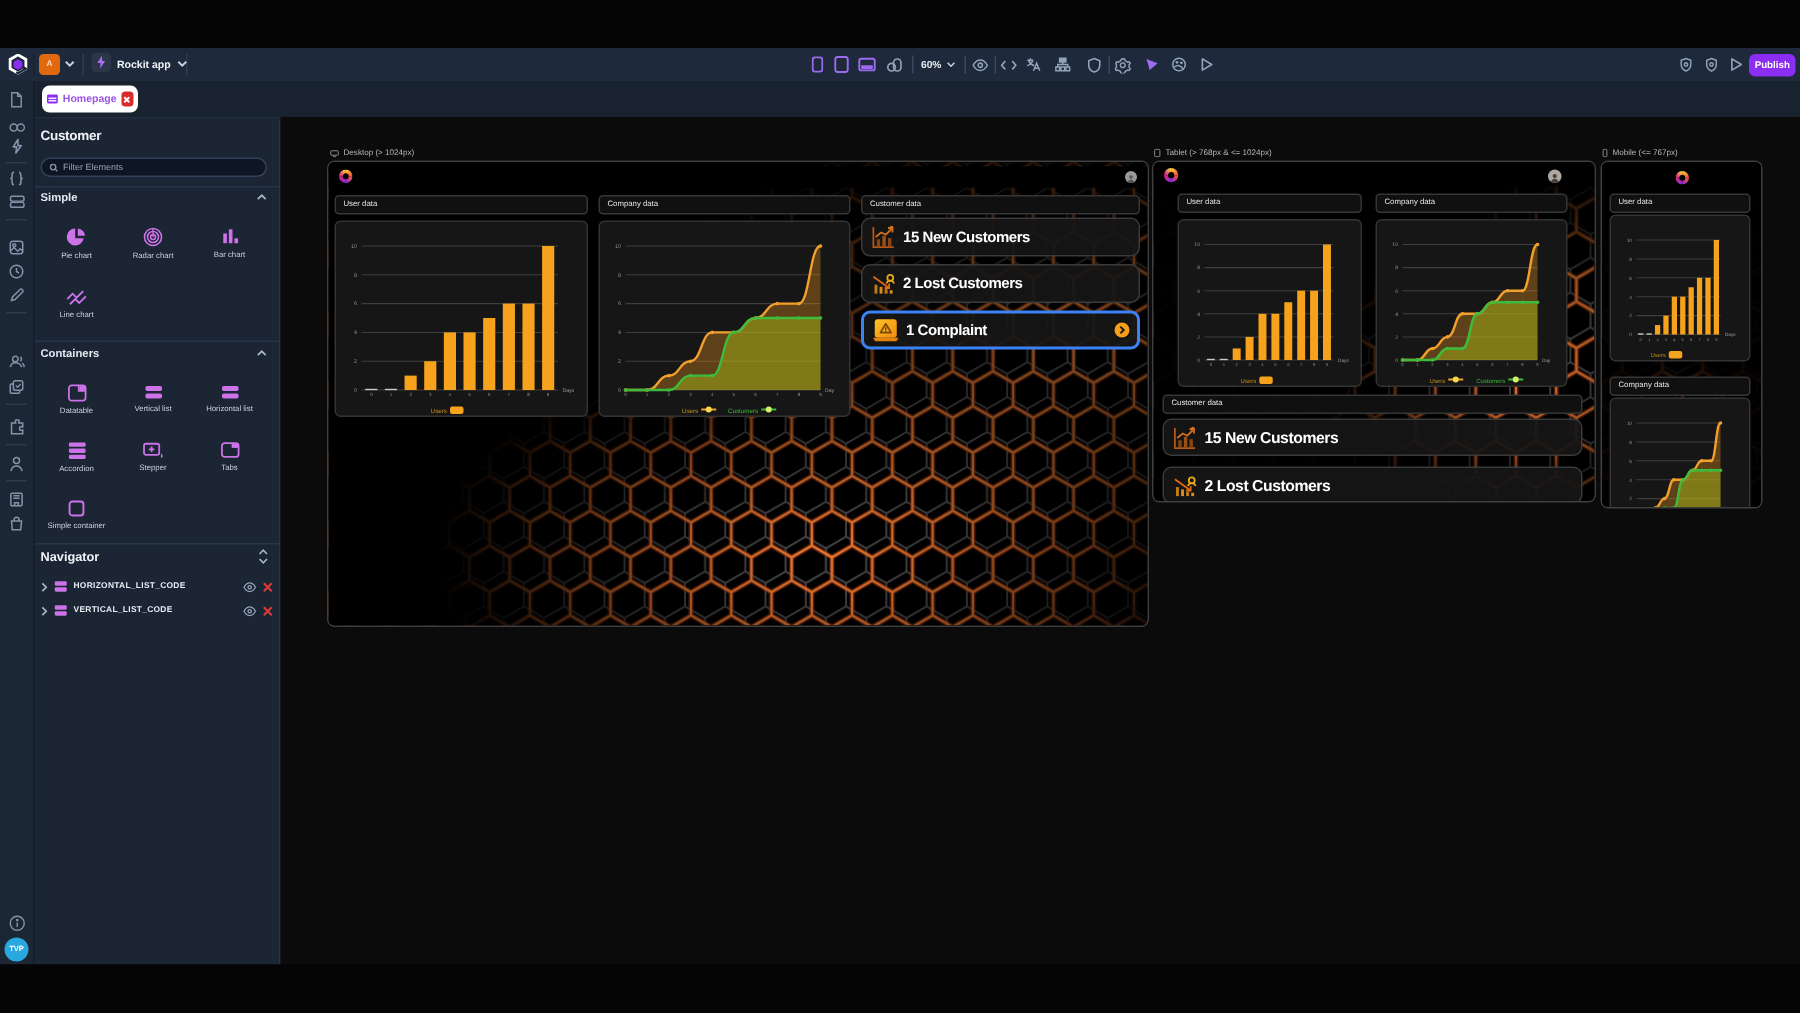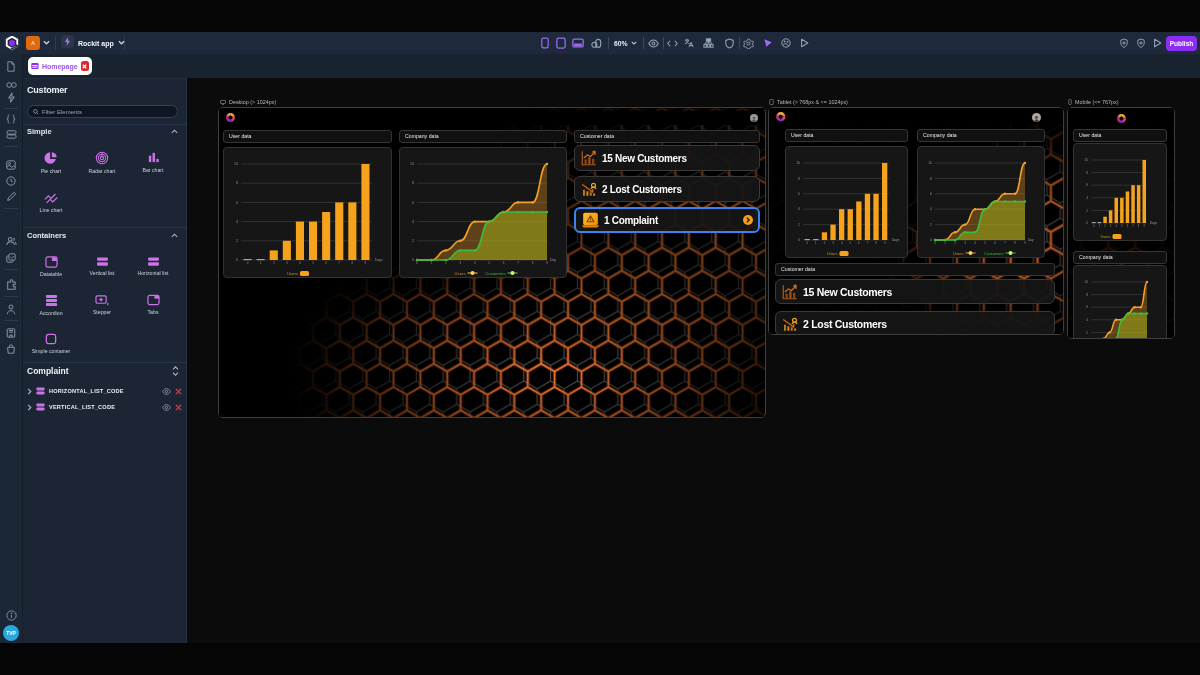--- a/index.html
+++ b/index.html
@@ -238,21 +238,21 @@
     </svg>
     <span style="font-size:5.2px;color:#c8d2de;white-space:nowrap;">Tabs</span>
   </div>
 <div style="position:absolute;left:23px;top:333px;width:56px;display:flex;flex-direction:column;align-items:center;gap:3px;">
     <svg width="12" height="12" viewBox="0 0 13 13" fill="none" stroke="#cd72e8" stroke-width="1.4">
       <rect x="1.5" y="1.5" width="10" height="10" rx="2"></rect>
     </svg>
     <span style="font-size:5.2px;color:#c8d2de;white-space:nowrap;">Simple container</span>
   </div>
 <div style="position:absolute;left:22px;top:362px;width:165px;height:1px;background:#27344a;"></div>
-<div style="position:absolute;left:27px;top:366px;font-size:8.5px;font-weight:bold;color:#f0f4f8;">Complaint</div>
+<div style="position:absolute;left:27px;top:366px;font-size:8.5px;font-weight:bold;color:#f0f4f8;">Navigator</div>
 <svg style="position:absolute;left:172px;top:366px" width="7" height="10" viewBox="0 0 8 12" fill="none" stroke="#aab6c5" stroke-width="1.3">
     <path d="M1 4l3-3 3 3M1 8l3 3 3-3"></path>
   </svg>
 <div style="position:absolute;left:22px;top:384px;width:165px;height:14px;display:flex;align-items:center;padding:0 5px;box-sizing:border-box;gap:4px;">
     <svg width="5" height="7" viewBox="0 0 5 8" fill="none" stroke="#aab6c5" stroke-width="1.3">
       <path d="M1 1l3 3-3 3"></path>
     </svg>
     <svg width="9" height="8" viewBox="0 0 10 9">
       <rect x="0.5" y="0.5" width="9" height="3.4" rx="1" fill="#cd72e8"></rect>
       <rect x="0.5" y="5" width="9" height="3.4" rx="1" fill="#cd72e8"></rect>

